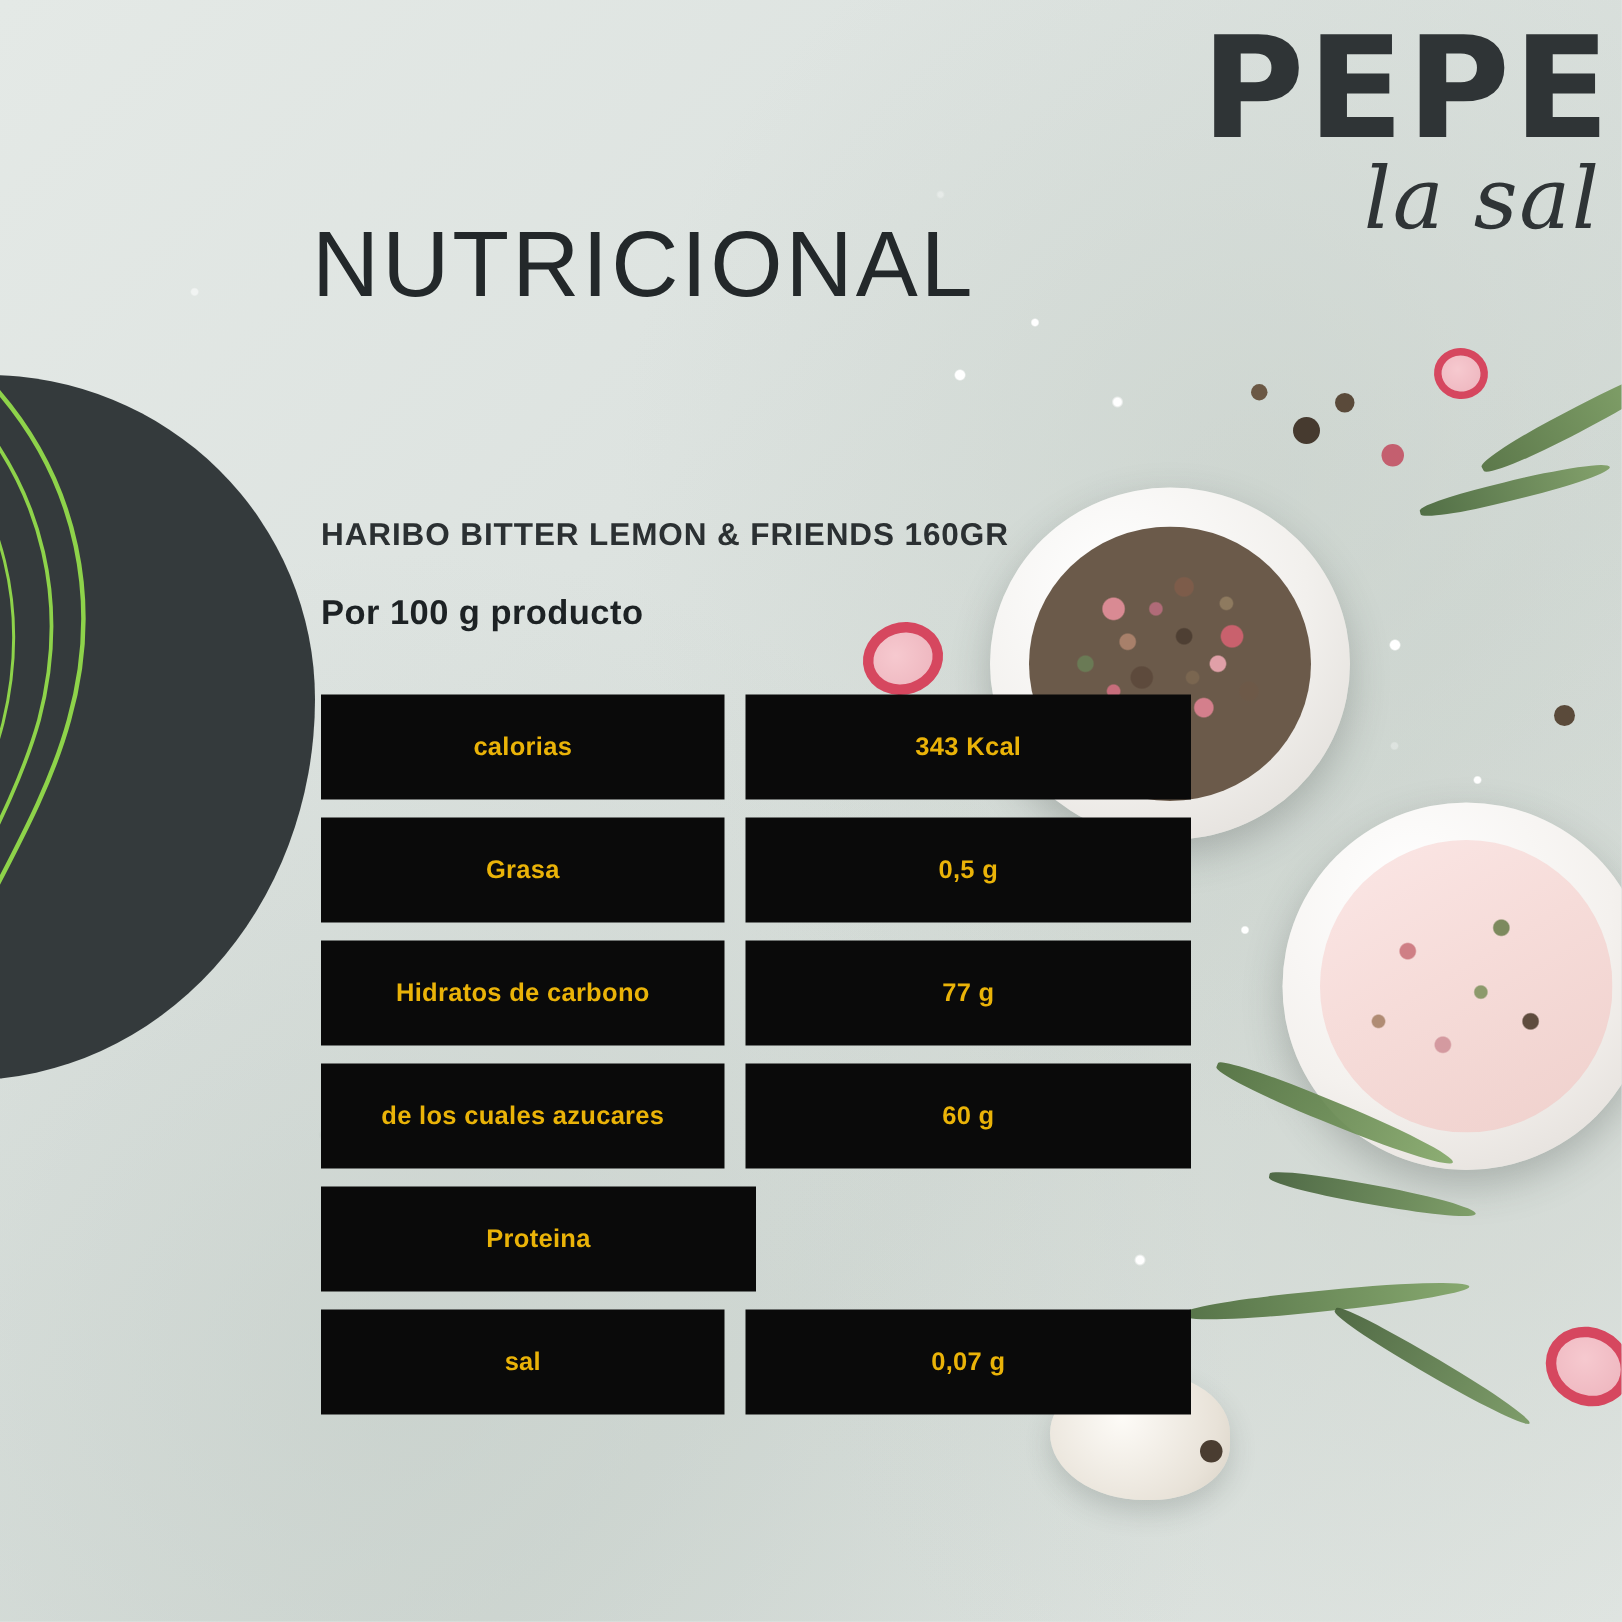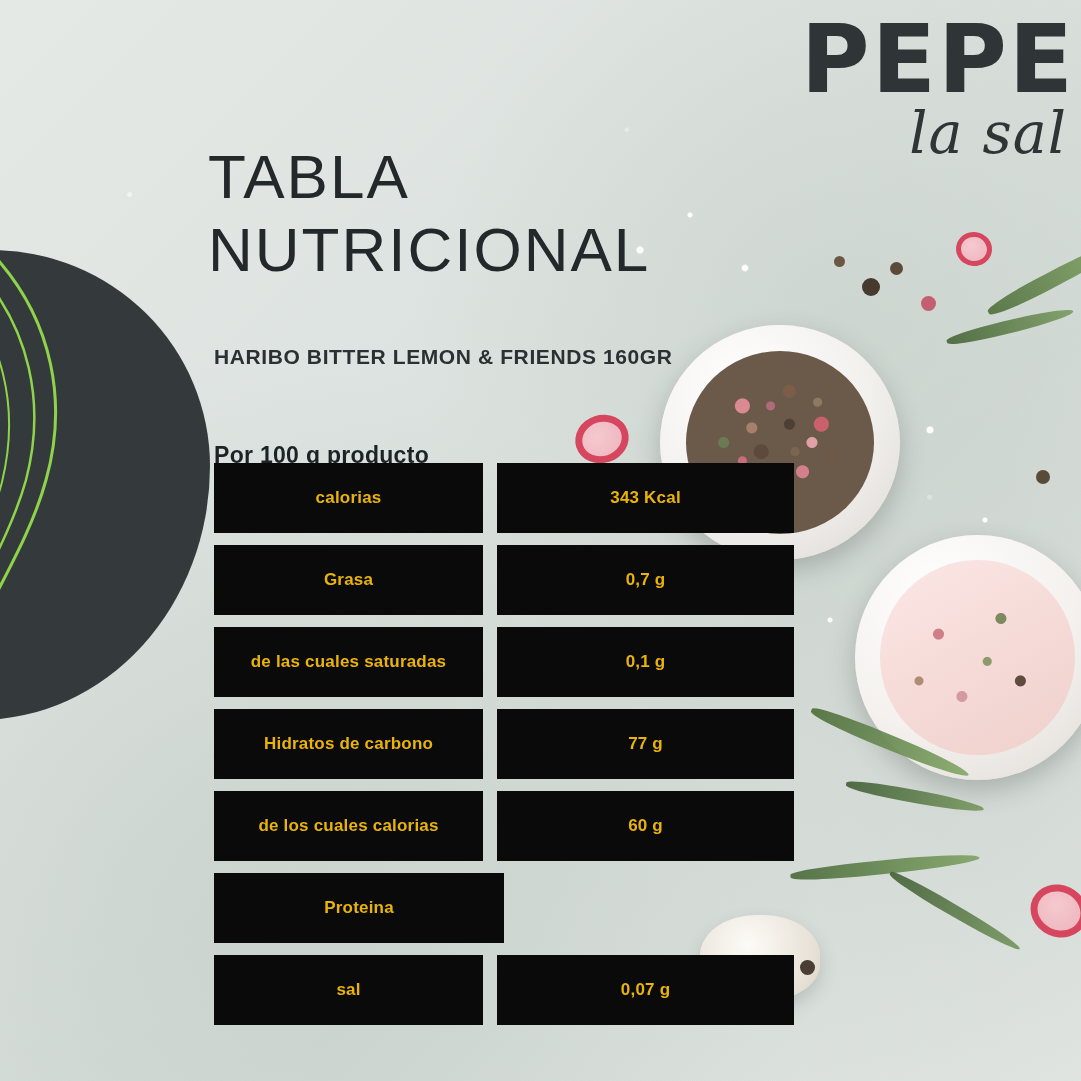--- a/index.html
+++ b/index.html
@@ -201,21 +201,21 @@
     left: 214px;
     top: 345px;
     font-size: 21px;
     letter-spacing: .6px;
     color: #2b3032;
     font-weight: 700;
   }
   .per100 {
     position: absolute;
     left: 214px;
-    top: 442px;
+    top: 395px;
     font-size: 23px;
     font-weight: 700;
     color: #1d2224;
     letter-spacing: .3px;
   }
 
   
   .table {
     position: absolute;
     left: 214px;
@@ -290,52 +290,47 @@
     <path d="M60 86 C26 140, 14 206, 34 268 C52 324, 96 360, 124 404" stroke="#8ed34a" stroke-width="2.5" fill="none"></path>
     <path d="M40 104 C8 156, -2 214, 16 272 C34 326, 76 362, 104 404" stroke="#8ed34a" stroke-width="2" fill="none"></path>
   </svg>
 
   <div class="brand">
     <div class="brand-name">PEPE</div>
     <div class="brand-sub">la sal</div>
   </div>
 
   <div class="title">
-    <div>TABLA</div>
     <div>NUTRICIONAL</div>
   </div>
 
   <div class="product">HARIBO BITTER LEMON &amp; FRIENDS 160GR</div>
 
   <div class="per100">Por 100 g producto</div>
 
   <div class="table">
 
     <div class="row">
       <div class="cell cell-label">calorias</div>
       <div class="cell cell-value">343 Kcal</div>
     </div>
 
     <div class="row">
       <div class="cell cell-label">Grasa</div>
-      <div class="cell cell-value">0,7 g</div>
-    </div>
-
-    <div class="row">
-      <div class="cell cell-label">de las cuales saturadas</div>
-      <div class="cell cell-value">0,1 g</div>
-    </div>
+      <div class="cell cell-value">0,5 g</div>
+    </div>
+
 
     <div class="row">
       <div class="cell cell-label">Hidratos de carbono</div>
       <div class="cell cell-value">77 g</div>
     </div>
 
     <div class="row">
-      <div class="cell cell-label">de los cuales calorias</div>
+      <div class="cell cell-label">de los cuales azucares</div>
       <div class="cell cell-value">60 g</div>
     </div>
 
     <div class="row">
       <div class="cell cell-label">Proteina</div>
     </div>
 
     <div class="row">
       <div class="cell cell-label">sal</div>
       <div class="cell cell-value">0,07 g</div>

